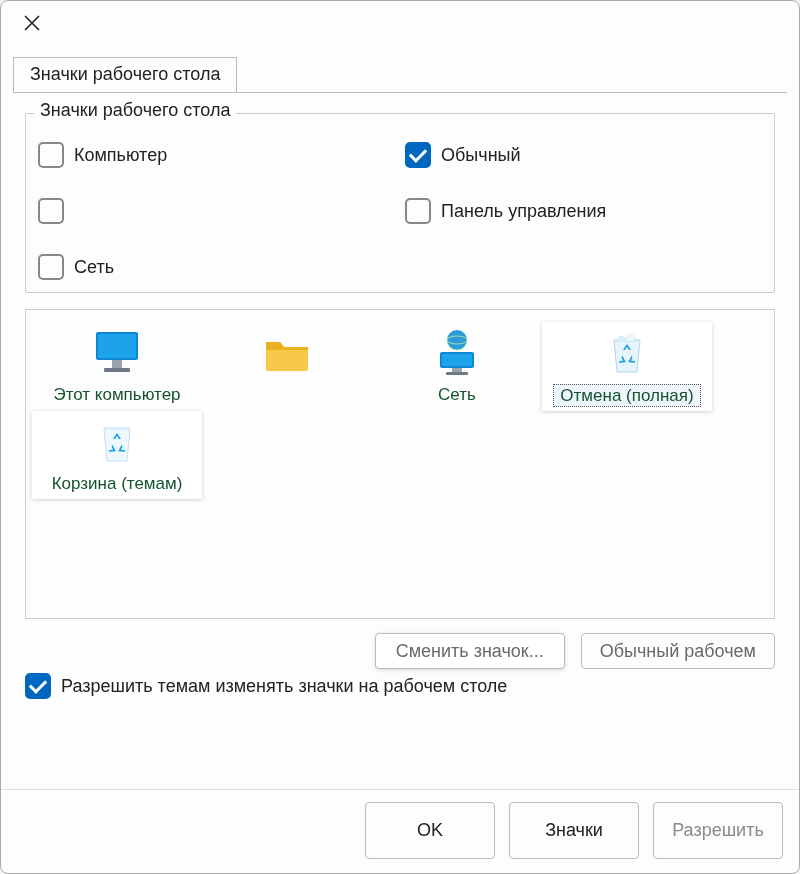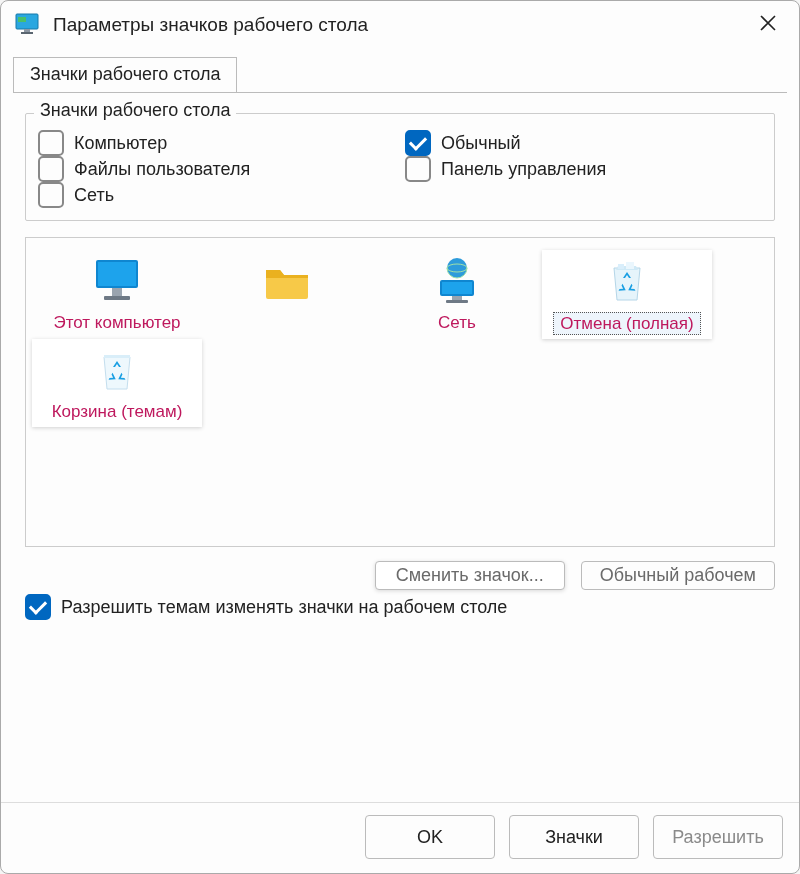--- a/index.html
+++ b/index.html
@@ -66,22 +66,22 @@
       top: -14px;
       left: 8px;
       background: #fdfdfd;
       padding: 0 6px;
       font-size: 18px;
       color: #222;
     }
     .checkbox-grid {
       display: grid;
       grid-template-columns: 1fr 1fr;
-      gap: 0 10px;
-      margin-top: 4px;
+      gap: 30px 10px;
+      margin-top: 16px;
     }
     .checkbox-row { display: flex; align-items: center; gap: 10px; }
     .cb {
       width: 26px; height: 26px;
       border: 2px solid #888;
       border-radius: 5px;
       display: inline-flex;
       align-items: center;
       justify-content: center;
       flex-shrink: 0;
@@ -119,39 +119,39 @@
       box-shadow: 0 1px 4px rgba(0,0,0,0.18);
     }
     .icon-item .icon-wrap {
       height: 58px;
       display: flex;
       align-items: center;
       justify-content: center;
     }
     .icon-caption {
       font-size: 17px;
-      color: #be185d;
+      color: #14532d;
       line-height: 1.25;
       padding: 0 6px;
       display: inline-block;
     }
     .icon-item.selected .icon-caption {
       border: 1px dotted #555;
       background: #eef5fc;
       padding: 0 6px;
     }
     .btn-row {
       display: flex;
       justify-content: flex-end;
       gap: 16px;
       margin-top: 14px;
     }
     .btn {
       min-width: 190px;
-      height: 29px;
+      height: 36px;
       border: 1px solid #bbb;
       background: #fdfdfd;
       font-size: 18px;
       color: #6a6a6a;
       border-radius: 4px;
       display: inline-flex;
       align-items: center;
       justify-content: center;
       padding: 0 18px;
       cursor: pointer;
@@ -166,44 +166,33 @@
     .footer {
       display: flex;
       justify-content: flex-end;
       gap: 14px;
       padding: 12px 16px 14px 0;
       border-top: 1px solid #ddd;
       margin-top: auto;
     }
     .footer .btn {
       min-width: 130px;
-      height: 44px;
+      height: 57px;
       color: #222;
     }
     .footer .btn.disabled { color: #8a8a8a; }
     
     svg.ic { width: 54px; height: 50px; }
   </style>
 </head>
 <body>
 
 <div class="window">
 
   <div class="titlebar">
-    <div class="titlebar-left">
-      <span>
-        <svg class="title-icon" viewBox="0 0 26 24">
-          <rect x="1" y="3" width="22" height="15" rx="1" fill="#2aa7e0" stroke="#1678a8"></rect>
-          <rect x="3" y="6" width="8" height="5" fill="#49c06b"></rect>
-          <rect x="9" y="18" width="6" height="3" fill="#8d97a3"></rect>
-          <rect x="6" y="21" width="12" height="2" fill="#5a6570"></rect>
-        </svg>
-      </span>
-      <span class="title-text">Параметры значков рабочего стола</span>
-    </div>
     <span class="close-x">
       <svg width="18" height="18" viewBox="0 0 18 18">
           <path d="M2 2 L16 16 M16 2 L2 16" stroke="#222" stroke-width="1.6"></path>
         </svg>
     </span>
   </div>
 
   <div class="tab-row">
     <div class="tab">Значки рабочего стола</div>
   </div>
@@ -216,21 +205,20 @@
         <div class="checkbox-row">
           <span class="cb"></span>
           <span class="cb-label">Компьютер</span>
         </div>
         <div class="checkbox-row">
           <span class="cb checked"></span>
           <span class="cb-label">Обычный</span>
         </div>
         <div class="checkbox-row">
           <span class="cb"></span>
-          <span class="cb-label">Файлы пользователя</span>
         </div>
         <div class="checkbox-row">
           <span class="cb"></span>
           <span class="cb-label">Панель управления</span>
         </div>
         <div class="checkbox-row">
           <span class="cb"></span>
           <span class="cb-label">Сеть</span>
         </div>
       </div>

